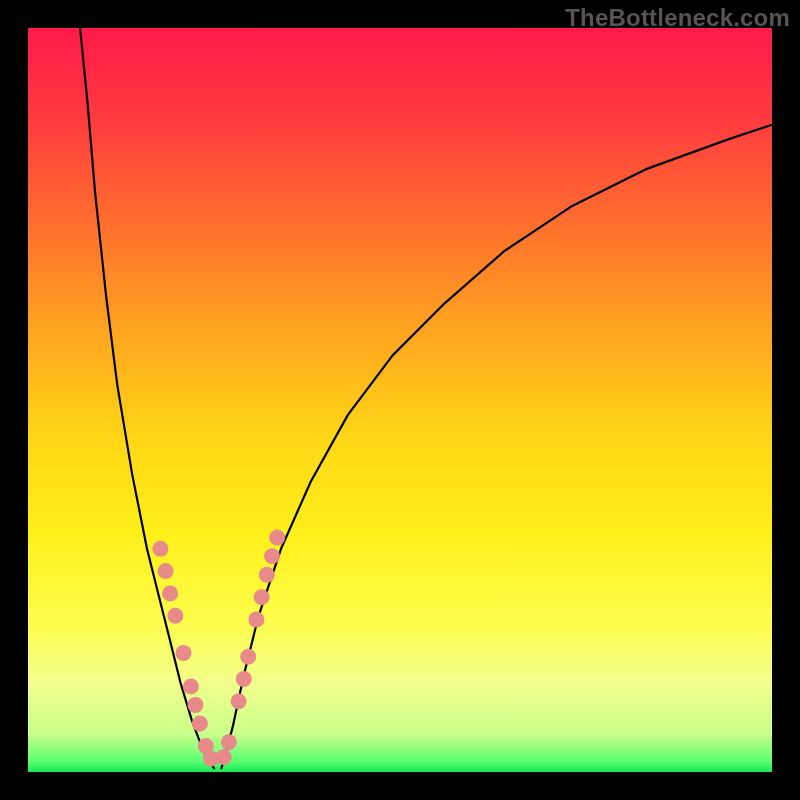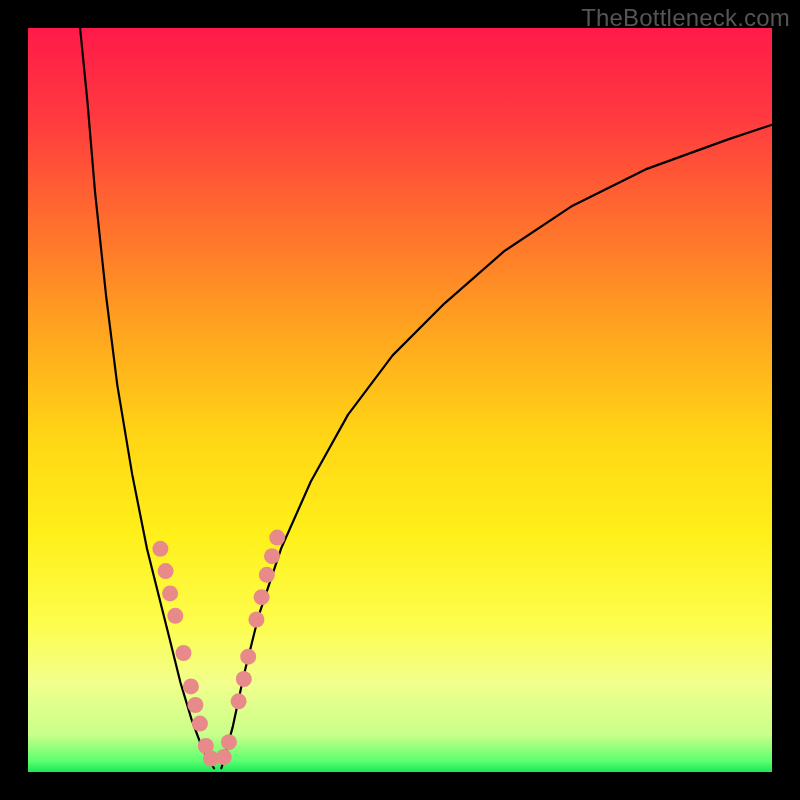--- a/index.html
+++ b/index.html
@@ -34,21 +34,21 @@
     width: 744px;
     height: 744px;
     overflow: visible;
   }
   .watermark {
     position: absolute;
     top: 4px;
     right: 10px;
     color: #555;
     font-size: 24px;
-    font-weight: 400;
+    font-weight: 700;
     letter-spacing: 0.2px;
     user-select: none;
   }
 </style>
 </head>
 <body>
 
 <div class="frame">
   <div class="plot" style="background: linear-gradient(rgb(255, 26, 74) 0%, rgb(255, 58, 63) 12%, rgb(255, 106, 47) 25%, rgb(255, 162, 32) 40%, rgb(255, 214, 21) 55%, rgb(255, 240, 26) 68%, rgb(253, 253, 76) 80%, rgb(242, 255, 140) 88%, rgb(200, 255, 138) 95%, rgb(93, 255, 112) 98.5%, rgb(24, 232, 88) 100%);"></div>
   <svg class="curves" viewBox="0 0 744 744">

